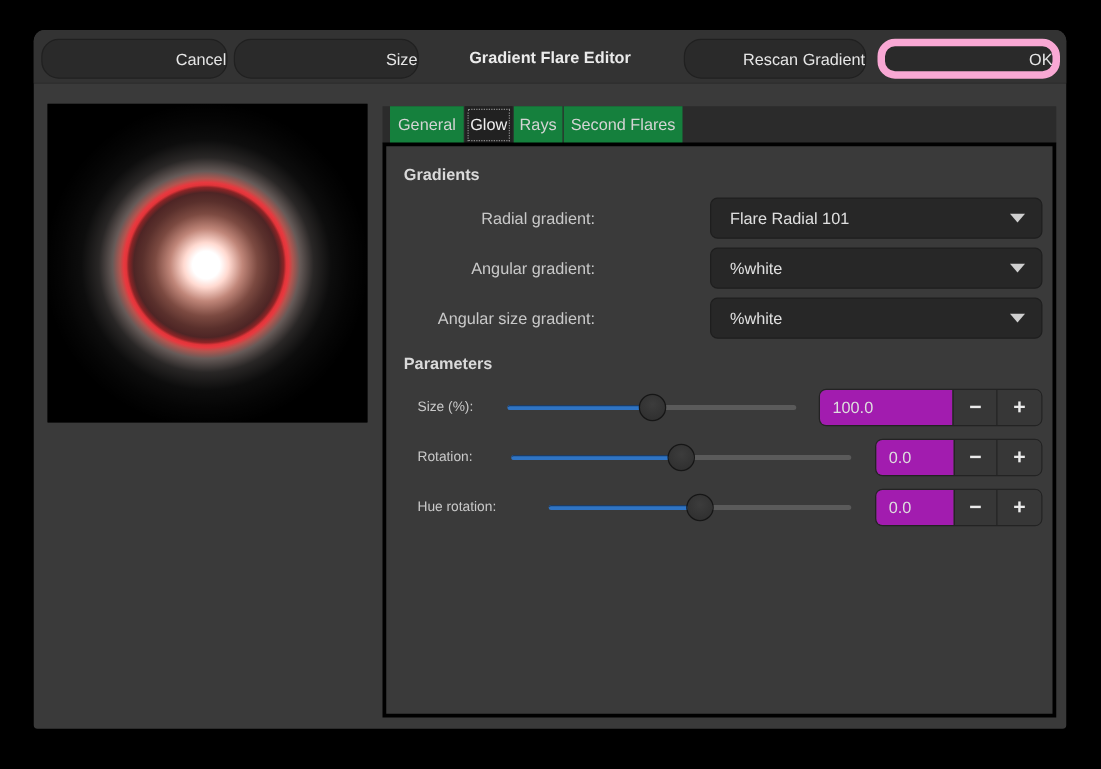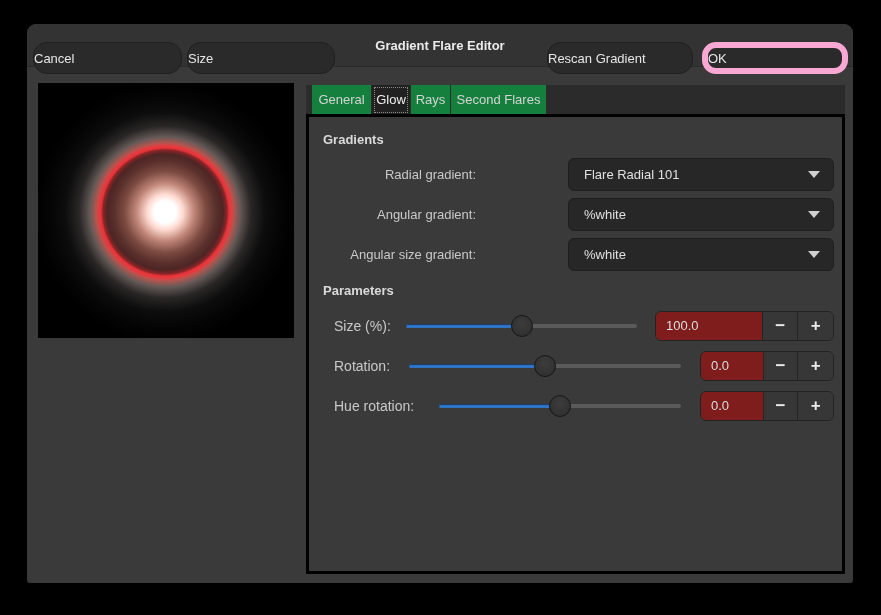--- a/index.html
+++ b/index.html
@@ -8,24 +8,24 @@
   #screen { position:relative; width:881px; height:615px; background:#000; }
 
   
   .dialog { position:absolute; left:27px; top:24px; width:826px; height:559px;
             background:#3a3a3a; border-radius:9px 9px 3px 3px; }
 
   
   .header { position:absolute; left:0; top:0; width:826px; height:43px;
             background:#333333; border-radius:9px 9px 0 0;
             border-bottom:1px solid #2a2a2a; }
-  .hbtn { position:absolute; top:18px; height:32px; background:#2a2a2a;
+  .hbtn { position:absolute; top:7px; height:32px; background:#2a2a2a;
           border:1px solid #202020; border-radius:14px; color:#e6e6e6;
           font-size:13px; font-family:"Liberation Sans", sans-serif;
-          text-align:left; cursor:default; }
+          text-align:right; cursor:default; }
   .hbtn.default { border:6px solid #f9a8d4; }
   .btn-cancel { left:6px;  width:149px; }
   .btn-help   { left:160px; width:148px; }
   .btn-rescan { left:520px; width:146px; }
   .btn-ok     { left:675px; width:146px; }
   .title { position:absolute; left:0; right:0; top:0; height:28px;
            line-height:43px; text-align:center; font-size:13px;
            font-weight:bold; color:#ebebeb; pointer-events:none; }
 
   
@@ -77,21 +77,21 @@
   .row-radial  { top:41px;  height:33px; }
   .row-angular { top:81px;  height:33px; }
   .row-angsize { top:121px; height:33px; }
   .row-size    { top:194px; height:30px; }
   .row-rot     { top:234px; height:30px; }
   .row-hue     { top:274px; height:30px; }
 
   .glabel { position:absolute; left:0; top:0; width:167px; height:33px;
             line-height:33px; text-align:right; font-size:13px; color:#c9c9c9; }
   .plabel { position:absolute; left:25px; top:0; height:30px; line-height:30px;
-            font-size:14px; color:#c9c9c9; }
+            font-size:11px; color:#c9c9c9; }
 
   
   .combo { position:absolute; left:259px; top:0; width:266px; height:33px;
            background:#272727; border:1px solid #1e1e1e; border-radius:6px;
            display:flex; align-items:center; padding:0 13px 0 15px;
            cursor:default; }
   .combo-value { flex:1; font-size:13px; color:#e0e0e0; white-space:nowrap; }
   .chevron { width:0; height:0; border-left:6px solid transparent;
              border-right:6px solid transparent; border-top:7px solid #cfcfcf; }
 
@@ -107,21 +107,21 @@
   .knob  { position:absolute; top:4px; width:22px; height:22px;
            margin-left:-11px; border-radius:50%;
            background:radial-gradient(circle at 50% 38%, #3c3c3c, #2d2d2d);
            border:1px solid #161616; }
 
   
   .spin { position:absolute; top:0; height:30px; display:flex;
           border:1px solid #232323; border-radius:6px; overflow:hidden; }
   .spin-size { left:346px; width:179px; }
   .spin-sm   { left:391px; width:134px; }
-  .spin-value { background:#7f1d1d; color:#dedede; font-size:13px;
+  .spin-value { background:#a21caf; color:#dedede; font-size:13px;
                 line-height:28px; padding-left:10px; cursor:text; }
   .spin-size .spin-value { width:107px; }
   .spin-sm   .spin-value { width:62px; }
   .spin-btn { width:35px; background:#373737; border-left:1px solid #242424;
               color:#ebebeb; font-size:17px; font-weight:bold;
               line-height:28px; text-align:center; cursor:default; }
   .spin-btn:last-child { width:36px; }
 </style>
 </head>
 <body>

